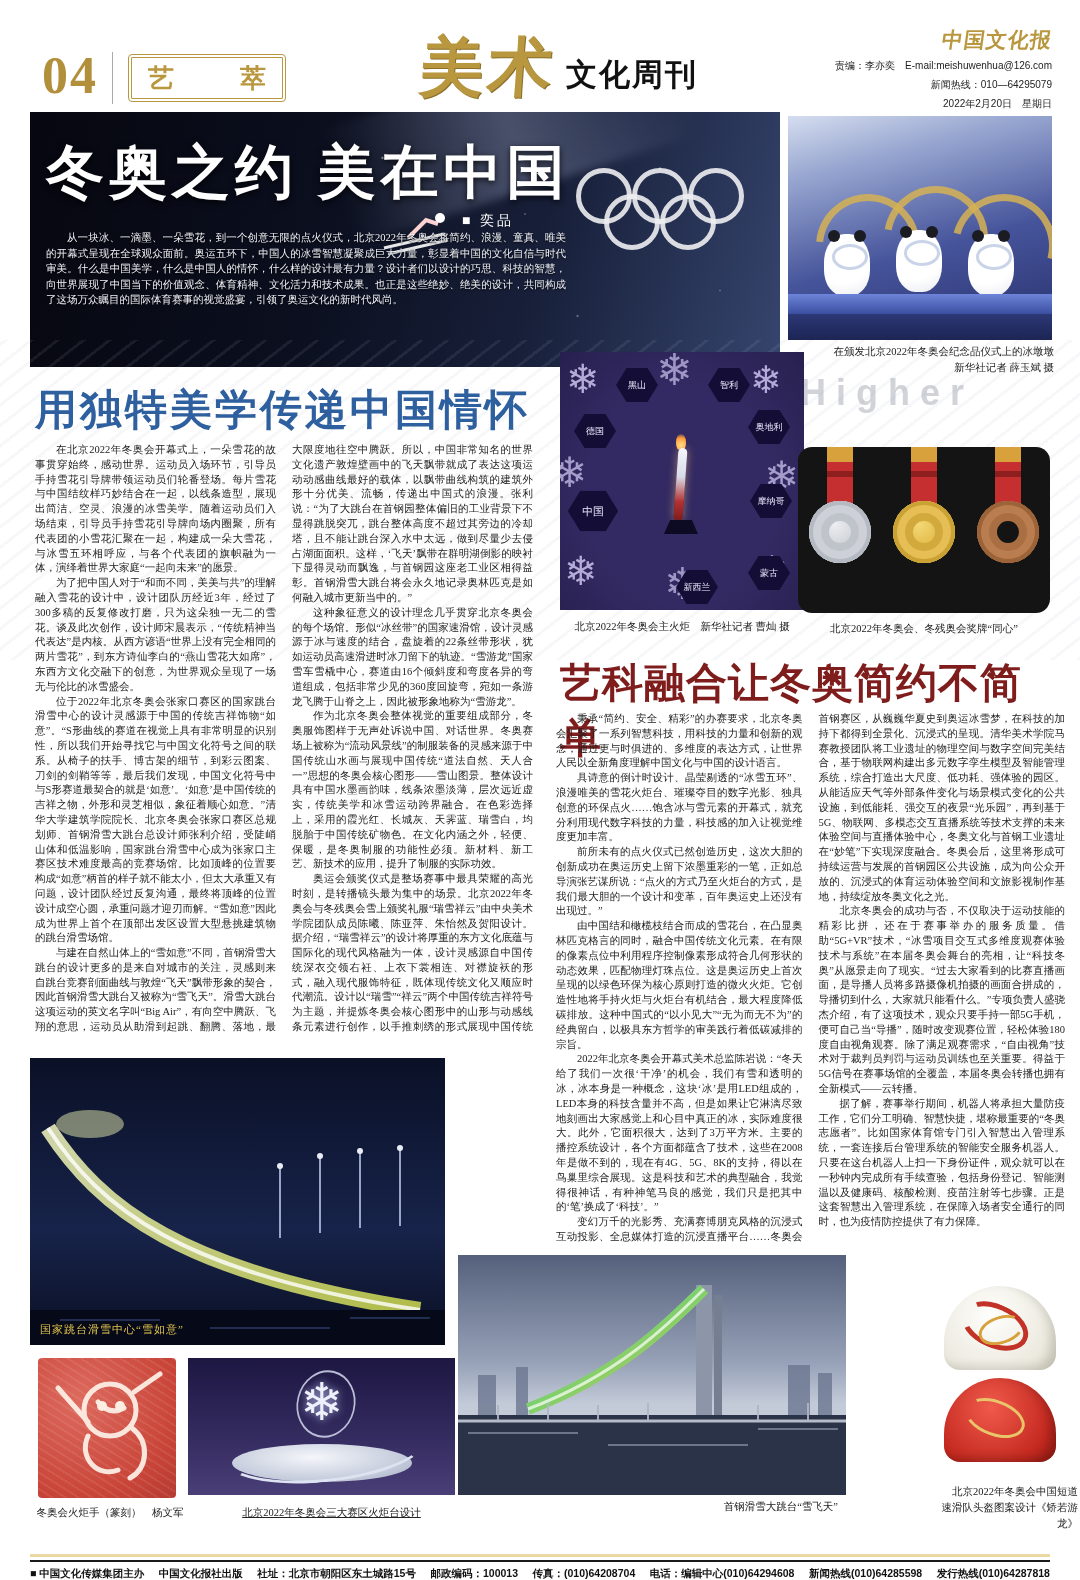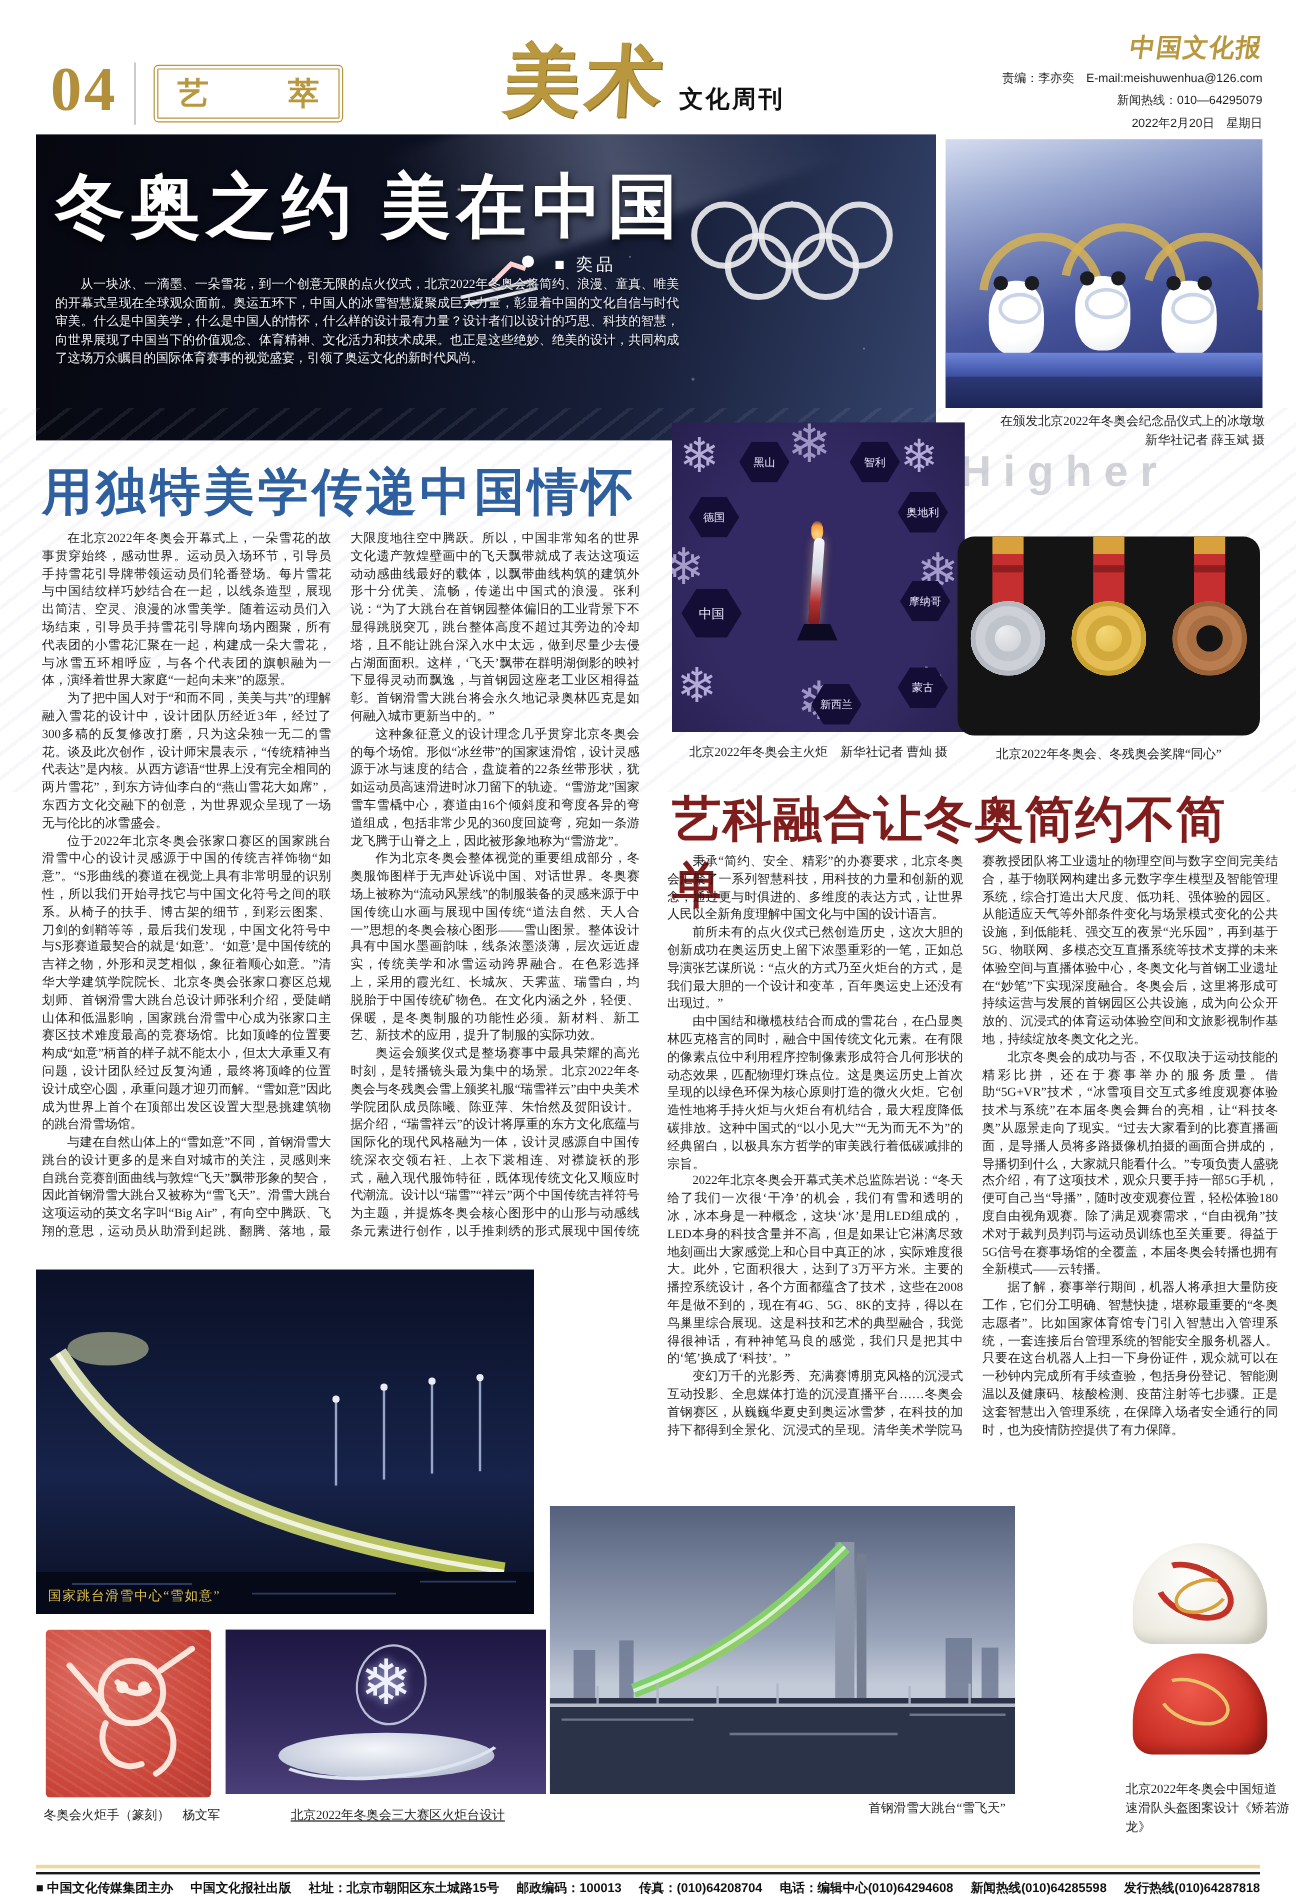--- a/index.html
+++ b/index.html
@@ -9,21 +9,21 @@
   
   .header{position:absolute;left:0;top:0;width:1080px;height:112px;}
   .page-num{position:absolute;left:42px;top:46px;font-size:52px;color:#b28f3a;font-weight:bold;letter-spacing:2px;}
   .head-divider{position:absolute;left:112px;top:52px;width:1px;height:52px;background:#aaa;}
   .stamp{position:absolute;left:128px;top:54px;width:118px;height:36px;border:4px double #b8973f;border-radius:4px;
          color:#b8973f;font-weight:bold;font-size:26px;display:flex;align-items:center;justify-content:space-between;
          padding:2px 16px;}
   .masthead{position:absolute;left:420px;top:36px;display:flex;align-items:flex-end;}
   .masthead-main{font-size:64px;font-weight:bold;color:#b8973f;letter-spacing:4px;line-height:1;
                  text-shadow:1px 1px 0 #8a6f2a;transform:skewX(-4deg);}
-  .masthead-sub{font-size:20px;font-weight:bold;color:#111;margin-left:10px;margin-bottom:4px;letter-spacing:2px;}
+  .masthead-sub{font-size:31px;font-weight:bold;color:#111;margin-left:10px;margin-bottom:4px;letter-spacing:2px;}
   .head-right{position:absolute;right:28px;top:26px;text-align:right;font-family:"Liberation Sans",sans-serif;}
   .paper-name{font-size:21px;font-weight:bold;color:#b8973f;transform:skewX(-8deg);letter-spacing:1px;}
   .head-info{font-size:10px;color:#222;line-height:15px;margin-top:4px;}
 
   
   .hero{position:absolute;left:30px;top:112px;width:750px;height:255px;overflow:hidden;
         background:linear-gradient(105deg,#06070f 0%,#0b0f1f 40%,#18203a 68%,#36456e 100%);}
   .hero::before{content:"";position:absolute;inset:0;
      background:
        radial-gradient(2px 2px at 12% 25%,rgba(255,255,255,.8),transparent 60%),
@@ -165,21 +165,21 @@
   .helmet-white{background:radial-gradient(circle at 42% 35%,#fefefc,#eceadf 70%,#d9d4c4);
       box-shadow:inset -6px -4px 10px rgba(0,0,0,.12);}
   .helmet-white::before{content:"";position:absolute;left:16px;top:18px;width:60px;height:34px;
       border:5px solid #c23227;border-left-color:transparent;border-radius:50%;transform:rotate(24deg);}
   .helmet-white::after{content:"";position:absolute;left:34px;top:30px;width:40px;height:22px;
       border:3px solid #d8a13c;border-right-color:transparent;border-radius:50%;transform:rotate(-18deg);}
   .helmet-red{margin-top:8px;background:radial-gradient(circle at 42% 35%,#ef5a4c,#c62a20 70%,#9c1b14);
       box-shadow:inset -6px -4px 10px rgba(0,0,0,.2);}
   .helmet-red::before{content:"";position:absolute;left:20px;top:22px;width:56px;height:30px;
       border:3px solid #e9c468;border-left-color:transparent;border-radius:50%;transform:rotate(20deg);}
-  .cap-helmets{left:938px;top:1484px;width:140px;text-align:left;line-height:16px;}
+  .cap-helmets{left:938px;top:1484px;width:140px;text-align:right;line-height:16px;}
 
   
   .footer{position:absolute;left:30px;top:1519px;width:1020px;font-family:"Liberation Sans",sans-serif;margin-top:35px;}
   .footer-goldline{height:3px;background:#ead9a2;}
   .footer-rows{border-top:2px solid #1a1a1a;margin-top:3px;}
   .footer-row{display:flex;font-size:10.5px;font-weight:bold;color:#111;padding:5px 0 4px;white-space:nowrap;}
   .footer-row1{justify-content:space-between;border-bottom:1px solid #444;}
   .footer-row2{justify-content:flex-end;gap:62px;}
 </style>
 </head>
@@ -298,20 +298,21 @@
     <div class="medal">
       <div class="ribbon"></div>
       <div class="medal-disc disc-bronze"></div>
     </div>
   </div>
   <div class="caption cap-medals">北京2022年冬奥会、冬残奥会奖牌“同心”</div>
 
   <div class="a2-headline">艺科融合让冬奥简约不简单</div>
   <div class="article-cols a2-body">
       <p>秉承“简约、安全、精彩”的办赛要求，北京冬奥会汇聚了一系列智慧科技，用科技的力量和创新的观念，通过更与时俱进的、多维度的表达方式，让世界人民以全新角度理解中国文化与中国的设计语言。</p>
+      <p>具诗意的倒计时设计、晶莹剔透的“冰雪五环”、浪漫唯美的雪花火炬台、璀璨夺目的数字光影、独具创意的环保点火……饱含冰与雪元素的开幕式，就充分利用现代数字科技的力量，科技感的加入让视觉维度更加丰富。</p>
       <p>前所未有的点火仪式已然创造历史，这次大胆的创新成功在奥运历史上留下浓墨重彩的一笔，正如总导演张艺谋所说：“点火的方式乃至火炬台的方式，是我们最大胆的一个设计和变革，百年奥运史上还没有出现过。”</p>
       <p>由中国结和橄榄枝结合而成的雪花台，在凸显奥林匹克格言的同时，融合中国传统文化元素。在有限的像素点位中利用程序控制像素形成符合几何形状的动态效果，匹配物理灯珠点位。这是奥运历史上首次呈现的以绿色环保为核心原则打造的微火火炬。它创造性地将手持火炬与火炬台有机结合，最大程度降低碳排放。这种中国式的“以小见大”“无为而无不为”的经典留白，以极具东方哲学的审美践行着低碳减排的宗旨。</p>
       <p>2022年北京冬奥会开幕式美术总监陈岩说：“冬天给了我们一次很‘干净’的机会，我们有雪和透明的冰，冰本身是一种概念，这块‘冰’是用LED组成的，LED本身的科技含量并不高，但是如果让它淋漓尽致地刻画出大家感觉上和心目中真正的冰，实际难度很大。此外，它面积很大，达到了3万平方米。主要的播控系统设计，各个方面都蕴含了技术，这些在2008年是做不到的，现在有4G、5G、8K的支持，得以在鸟巢里综合展现。这是科技和艺术的典型融合，我觉得很神话，有种神笔马良的感觉，我们只是把其中的‘笔’换成了‘科技’。”</p>
       <p>变幻万千的光影秀、充满赛博朋克风格的沉浸式互动投影、全息媒体打造的沉浸直播平台……冬奥会首钢赛区，从巍巍华夏史到奥运冰雪梦，在科技的加持下都得到全景化、沉浸式的呈现。清华美术学院马赛教授团队将工业遗址的物理空间与数字空间完美结合，基于物联网构建出多元数字孪生模型及智能管理系统，综合打造出大尺度、低功耗、强体验的园区。从能适应天气等外部条件变化与场景模式变化的公共设施，到低能耗、强交互的夜景“光乐园”，再到基于5G、物联网、多模态交互直播系统等技术支撑的未来体验空间与直播体验中心，冬奥文化与首钢工业遗址在“妙笔”下实现深度融合。冬奥会后，这里将形成可持续运营与发展的首钢园区公共设施，成为向公众开放的、沉浸式的体育运动体验空间和文旅影视制作基地，持续绽放冬奥文化之光。</p>
       <p>北京冬奥会的成功与否，不仅取决于运动技能的精彩比拼，还在于赛事举办的服务质量。借助“5G+VR”技术，“冰雪项目交互式多维度观赛体验技术与系统”在本届冬奥会舞台的亮相，让“科技冬奥”从愿景走向了现实。“过去大家看到的比赛直播画面，是导播人员将多路摄像机拍摄的画面合拼成的，导播切到什么，大家就只能看什么。”专项负责人盛骁杰介绍，有了这项技术，观众只要手持一部5G手机，便可自己当“导播”，随时改变观赛位置，轻松体验180度自由视角观赛。除了满足观赛需求，“自由视角”技术对于裁判员判罚与运动员训练也至关重要。得益于5G信号在赛事场馆的全覆盖，本届冬奥会转播也拥有全新模式——云转播。</p>
       <p>据了解，赛事举行期间，机器人将承担大量防疫工作，它们分工明确、智慧快捷，堪称最重要的“冬奥志愿者”。比如国家体育馆专门引入智慧出入管理系统，一套连接后台管理系统的智能安全服务机器人。只要在这台机器人上扫一下身份证件，观众就可以在一秒钟内完成所有手续查验，包括身份登记、智能测温以及健康码、核酸检测、疫苗注射等七步骤。正是这套智慧出入管理系统，在保障入场者安全通行的同时，也为疫情防控提供了有力保障。</p>
     </div>
 
   <div class="fig-venue">
     <svg width="415" height="287" viewBox="0 0 415 287">

